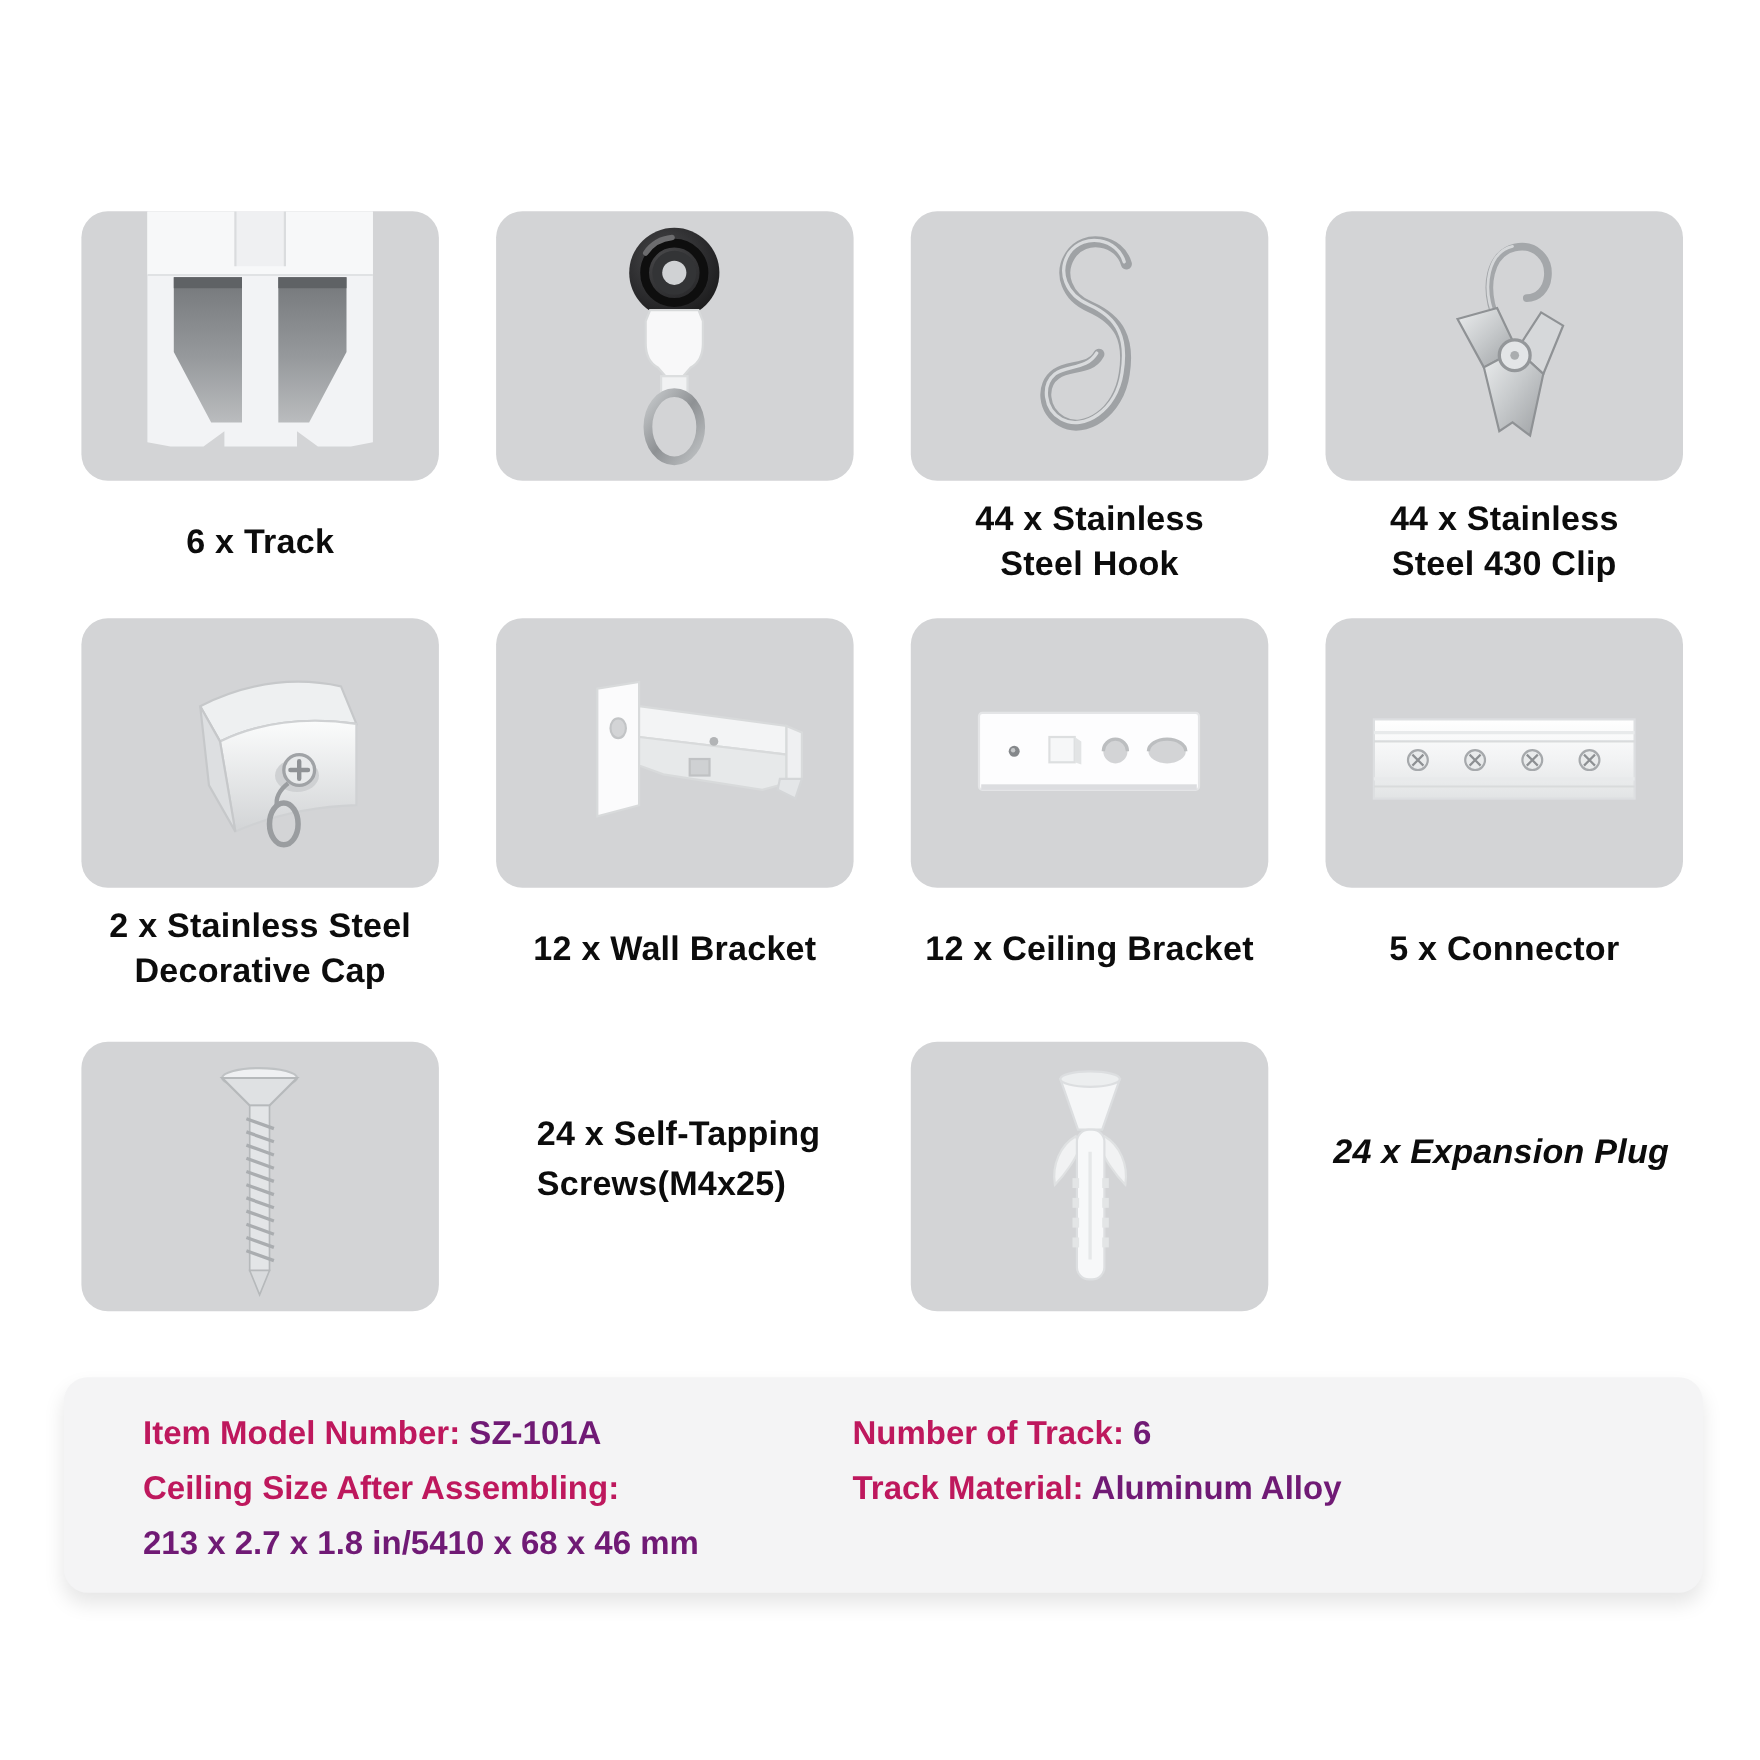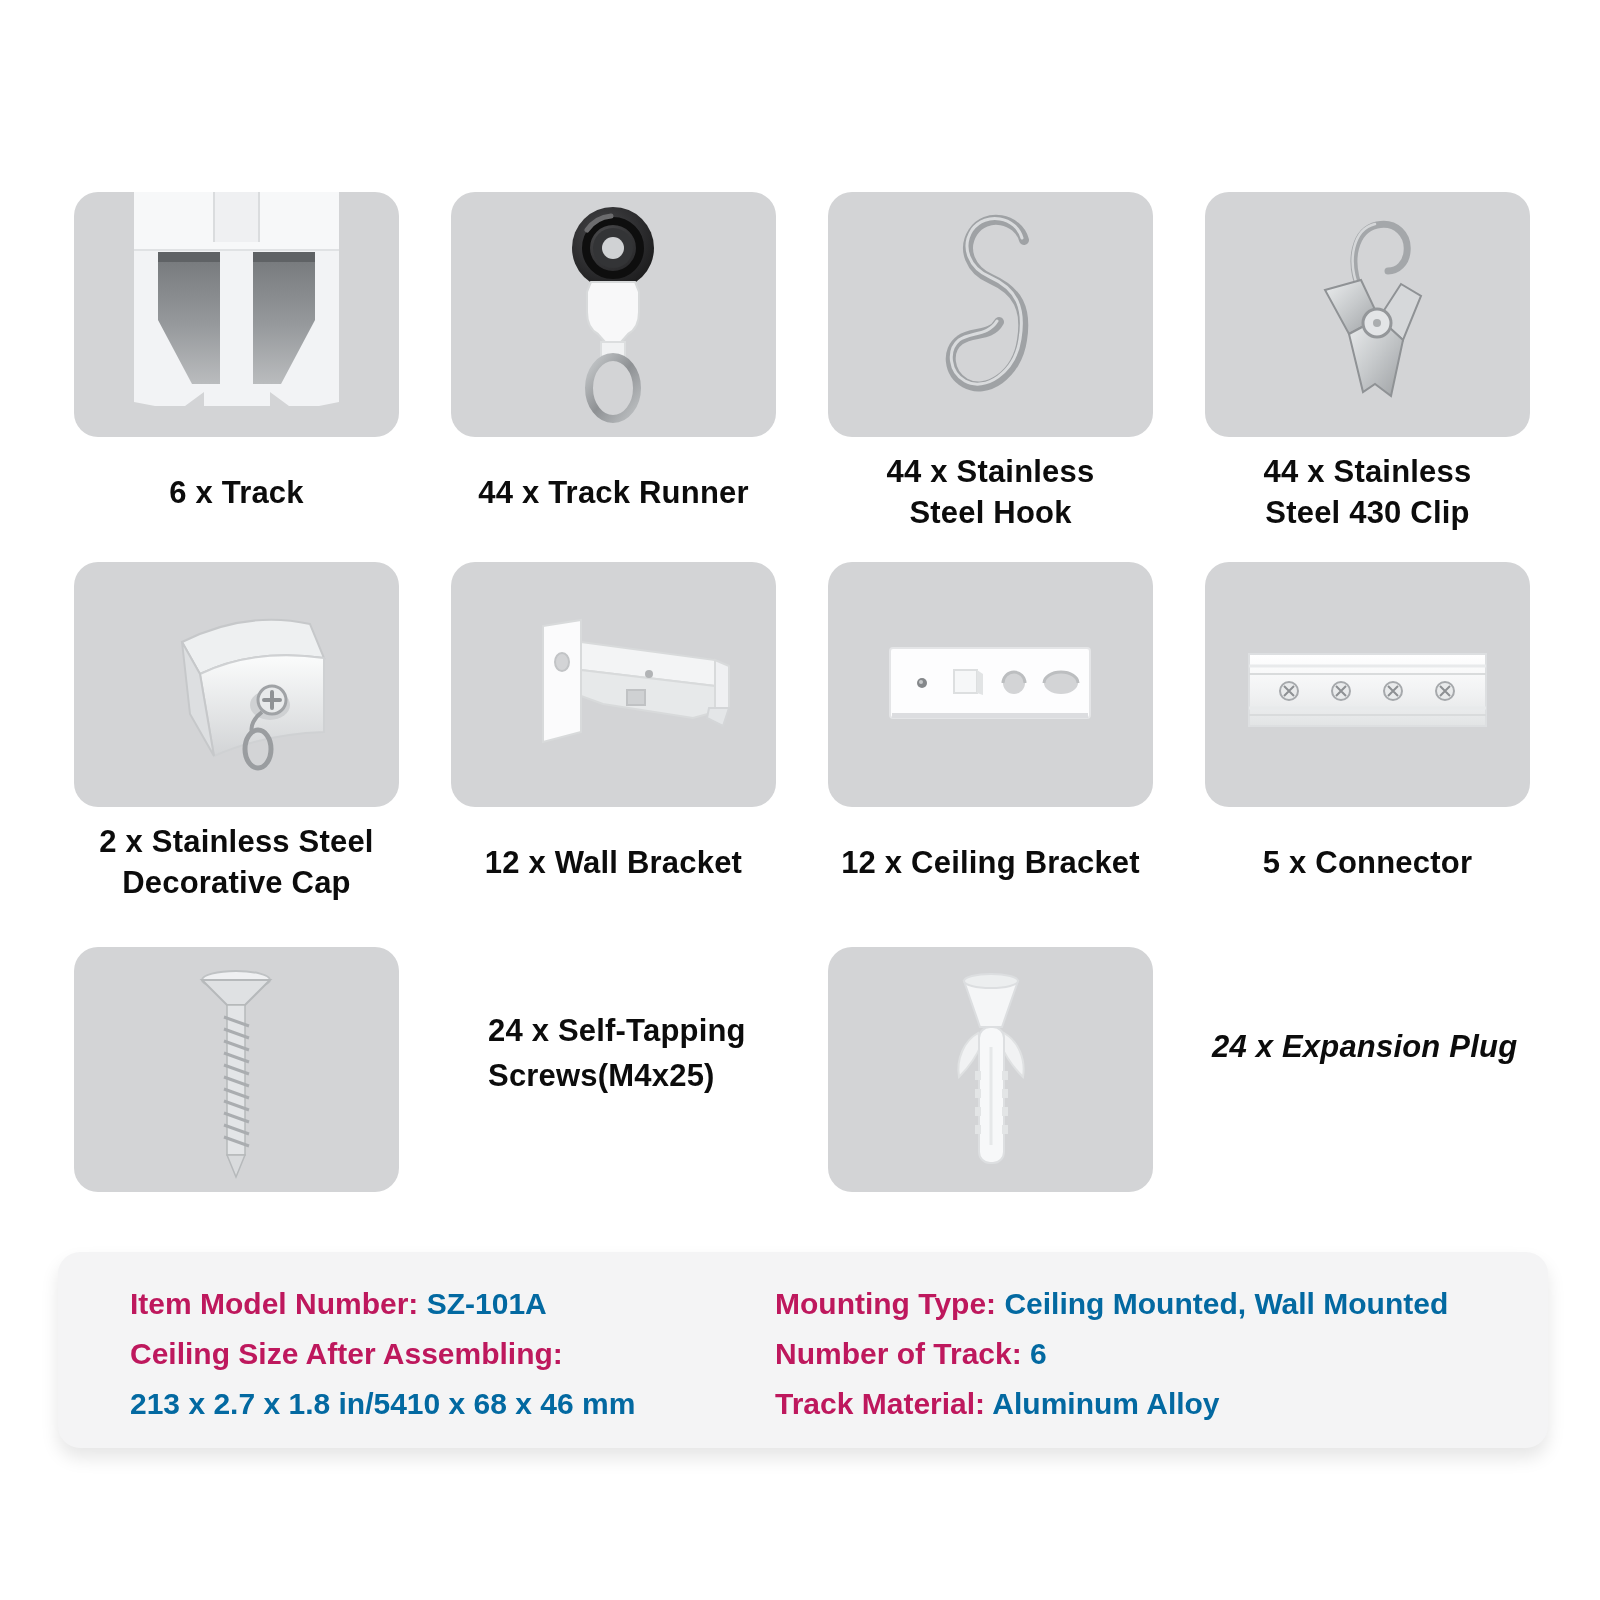--- a/index.html
+++ b/index.html
@@ -32,21 +32,21 @@
   #specs{
     position:absolute;left:58px;top:1252px;width:1490px;height:196px;
     background:#f4f4f5;border-radius:22px;
     box-shadow:0 10px 18px rgba(0,0,0,0.10);
   }
   .spec-col{position:absolute;top:27px;font-size:30px;line-height:50px;font-weight:bold;}
   .spec-col.left{left:72px;}
   .spec-col.right{left:717px;}
   .spec-line{white-space:nowrap;}
   .spec-k{color:#be185d;}
-  .spec-v{color:#0369a1;}
+  .spec-v{color:#701a75;}
 </style>
 </head>
 <body>
 
 <div id="canvas">
 
   <div class="tile r1 c1">
     <svg viewBox="0 0 325 245">
       <defs>
         <linearGradient id="trk-ch" x1="0" y1="0" x2="0" y2="1">
@@ -114,24 +114,20 @@
       <polygon points="120,98 156,88 174,126 144,142" fill="url(#cl-m)" stroke="#8f9295" stroke-width="2"></polygon>
       <polygon points="196,92 216,104 198,148 174,126" fill="#d6d8da" stroke="#8f9295" stroke-width="2"></polygon>
       <polygon points="144,142 174,126 198,148 186,204 170,192 158,200" fill="url(#cl-m)" stroke="#8f9295" stroke-width="2"></polygon>
       <circle cx="172" cy="131" r="14" fill="#e3e5e7" stroke="#94979a" stroke-width="3"></circle>
       <circle cx="172" cy="131" r="4" fill="#aaadaf"></circle>
     </svg>
   </div>
 
   <div class="part-label lr1 lc1">
     <span>6 x Track</span>
-      <span></span>
-  </div>
-  <div class="part-label lr1 lc2">
-    <span>44 x Track Runner</span>
       <span></span>
   </div>
   <div class="part-label lr1 lc3">
     <span>44 x Stainless</span>
       <span>Steel Hook</span>
   </div>
   <div class="part-label lr1 lc4">
     <span>44 x Stainless</span>
       <span>Steel 430 Clip</span>
   </div>
@@ -270,19 +266,18 @@
       <span></span>
   </div>
 
   <div id="specs">
     <div class="spec-col left">
       <div class="spec-line"><span class="spec-k">Item Model Number: </span><span class="spec-v">SZ-101A</span></div>
       <div class="spec-line"><span class="spec-k">Ceiling Size After Assembling:</span><span class="spec-v"></span></div>
       <div class="spec-line"><span class="spec-k"></span><span class="spec-v">213 x 2.7 x 1.8 in/5410 x 68 x 46 mm</span></div>
     </div>
     <div class="spec-col right">
-      <div class="spec-line"><span class="spec-k">Mounting Type: </span><span class="spec-v">Ceiling Mounted, Wall Mounted</span></div>
       <div class="spec-line"><span class="spec-k">Number of Track: </span><span class="spec-v">6</span></div>
       <div class="spec-line"><span class="spec-k">Track Material: </span><span class="spec-v">Aluminum Alloy</span></div>
     </div>
   </div>
 
 </div>
 
 </body></html>

